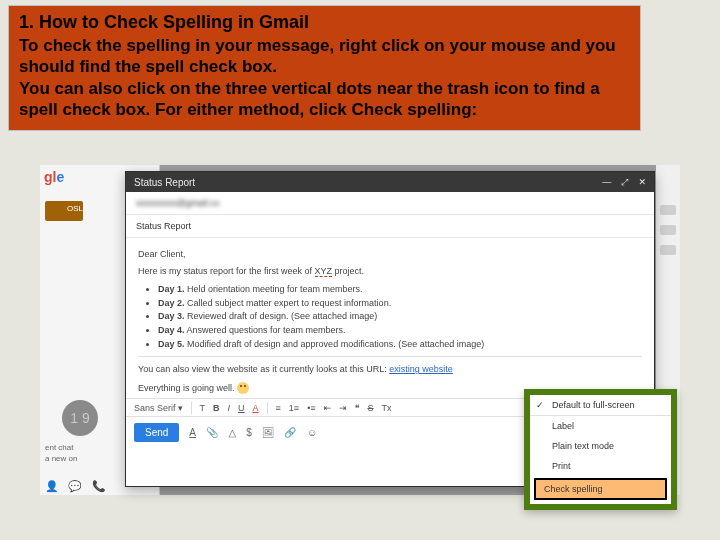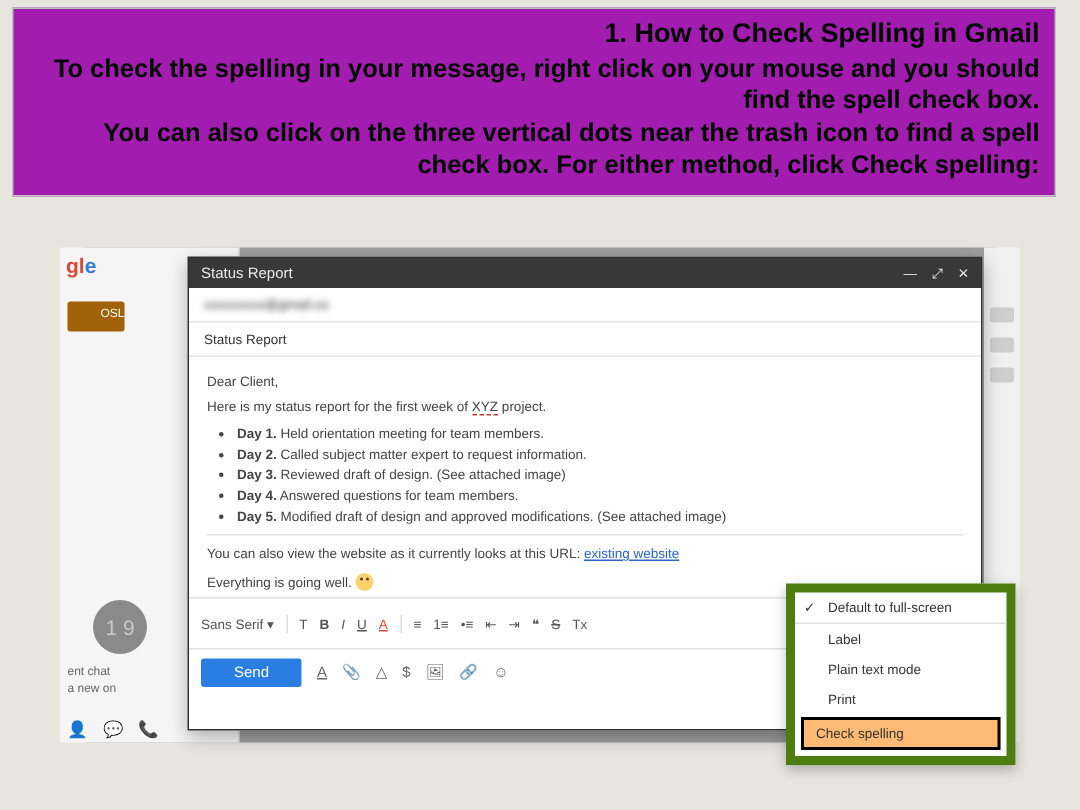--- a/index.html
+++ b/index.html
@@ -11,25 +11,24 @@
   }
   .slide {
     width: 720px;
     height: 540px;
     position: relative;
   }
   .textblock {
     position: absolute;
     left: 8px;
     top: 5px;
-    width: 696px;
-    background: #a21caf;
+    width: 633px;
+    background: #c2410c;
     border: 1px solid #bfbfbf;
     padding: 6px 10px 10px 10px;
-    text-align: right;
   }
   .textblock h1 {
     font-size: 18px;
     font-weight: bold;
     margin-bottom: 2px;
   }
   .textblock p {
     font-size: 17px;
     font-weight: bold;
     line-height: 1.25;
@@ -166,21 +165,21 @@
     background: #5b3b1b;
     border-radius: 50%;
     top: 3px;
   }
   .emoji::before { left: 3px; }
   .emoji::after { right: 3px; }
   
   .fmt-bar {
     border-top: 1px solid #e0e0e0;
     border-bottom: 1px solid #e0e0e0;
-    height: 35px;
+    height: 19px;
     display: flex;
     align-items: center;
     padding: 0 8px;
     font-size: 9px;
     color: #555;
     gap: 8px;
   }
   .fmt-bar .sep {
     width: 1px; height: 12px; background: #ddd;
   }
@@ -190,21 +189,21 @@
     height: 30px;
     display: flex;
     align-items: center;
     padding: 0 8px;
     gap: 10px;
     position: relative;
   }
   .send-btn {
     background: #2a7de1;
     color: #fff;
-    padding: 4px 22px;
+    padding: 4px 11px;
     border-radius: 2px;
     font-size: 10px;
     cursor: pointer;
   }
   .send-bar .ibtn { color: #666; font-size: 10px; cursor: pointer; }
   .send-bar .spacer { flex: 1; }
   .trash-btn, .more-btn {
     width: 18px; height: 18px;
     color: #666;
     display: flex;

